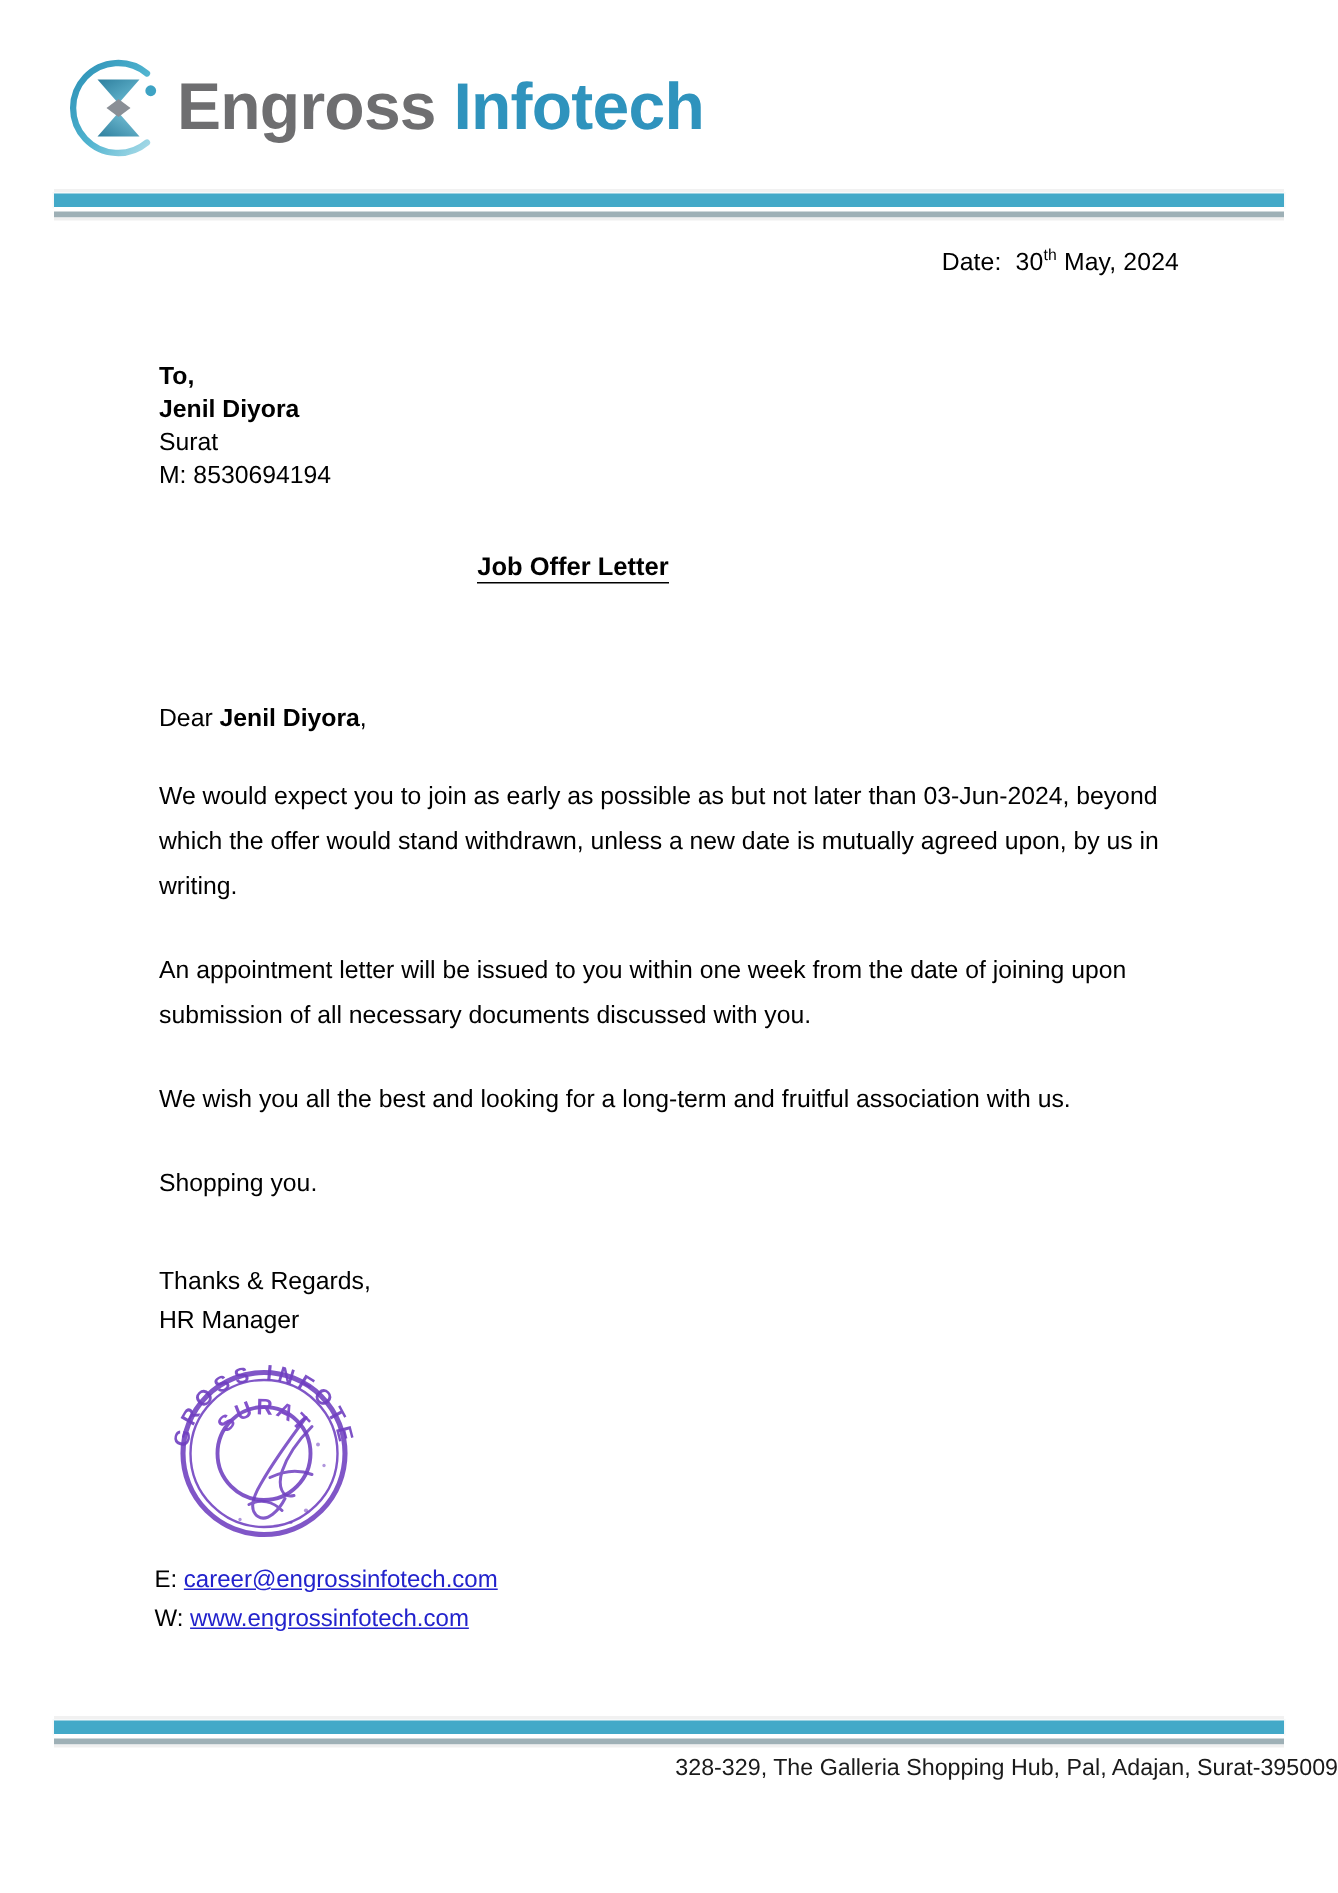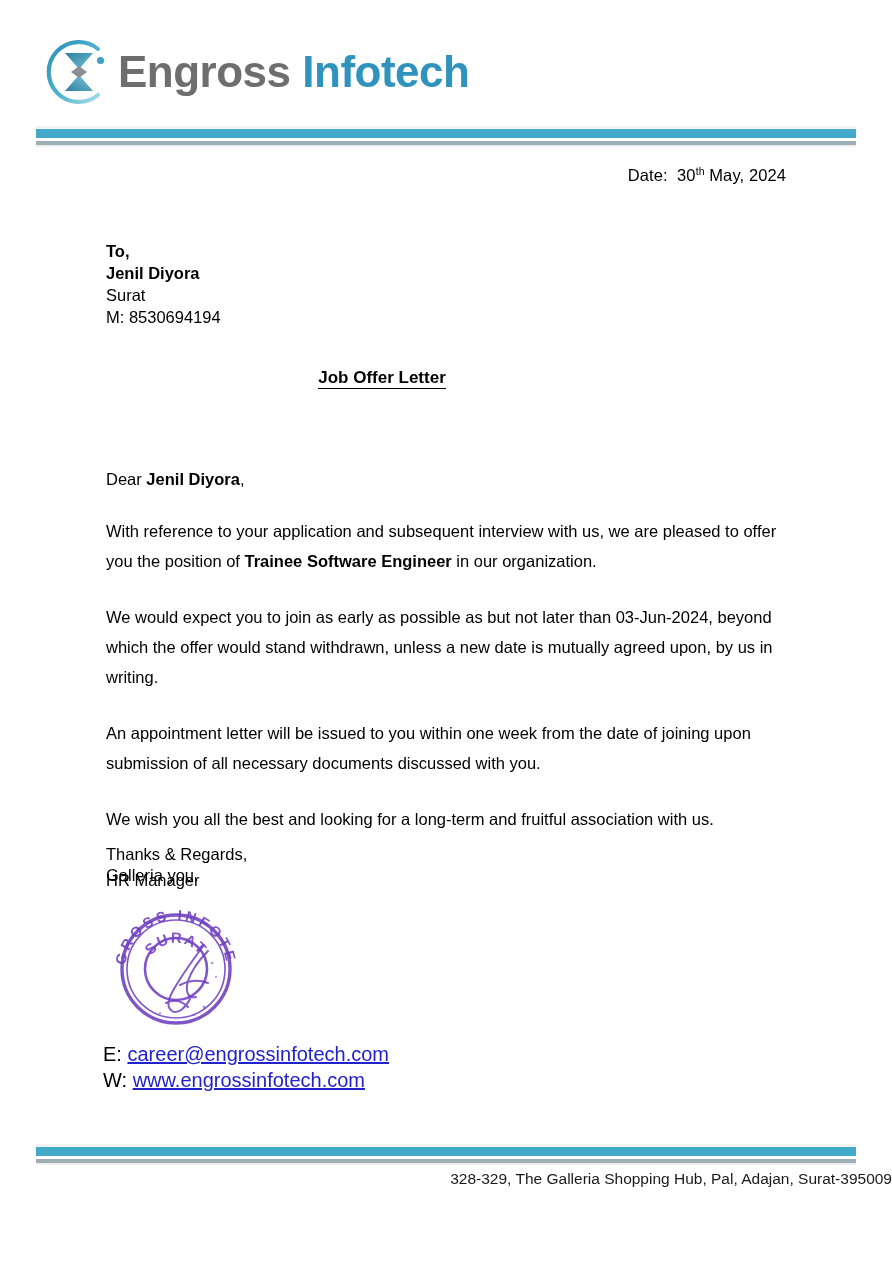--- a/index.html
+++ b/index.html
@@ -146,21 +146,21 @@
     width: 140px;
     height: 132px;
   }
   .stamp svg { display: block; }
 
   
   .contact {
     position: absolute;
     left: 103px;
     top: 1041px;
-    font-size: 20px;
+    font-size: 16px;
     line-height: 26px;
   }
   .contact a {
     color: #2222cc;
     text-decoration: underline;
   }
 
   
   .footer-addr {
     position: absolute;
@@ -229,25 +229,24 @@
     <div>Surat</div>
     <div>M: 8530694194</div>
   </div>
 
   <div class="doc-title">
     <span>Job Offer Letter</span>
   </div>
 
   <div class="body-block">
     <p class="tight"><span>Dear </span><b>Jenil Diyora</b><span>,</span></p>
-    <p><span>With reference to your application and subsequent interview with us, we are pleased to offer you the position of </span><b>Trainee Software Engineer</b><span> in our organization.</span></p>
     <p>We would expect you to join as early as possible as but not later than 03-Jun-2024, beyond which the offer would stand withdrawn, unless a new date is mutually agreed upon, by us in writing.</p>
     <p>An appointment letter will be issued to you within one week from the date of joining upon submission of all necessary documents discussed with you.</p>
     <p>We wish you all the best and looking for a long-term and fruitful association with us.</p>
-    <p>Galleria you.</p>
+    <p>Shopping you.</p>
   </div>
 
   <div class="signoff">
     <div>Thanks &amp; Regards,</div>
     <div>HR Manager</div>
   </div>
 
   <div class="stamp">
     <svg width="140" height="132" viewBox="0 0 140 132" xmlns="http://www.w3.org/2000/svg">
       <defs>

